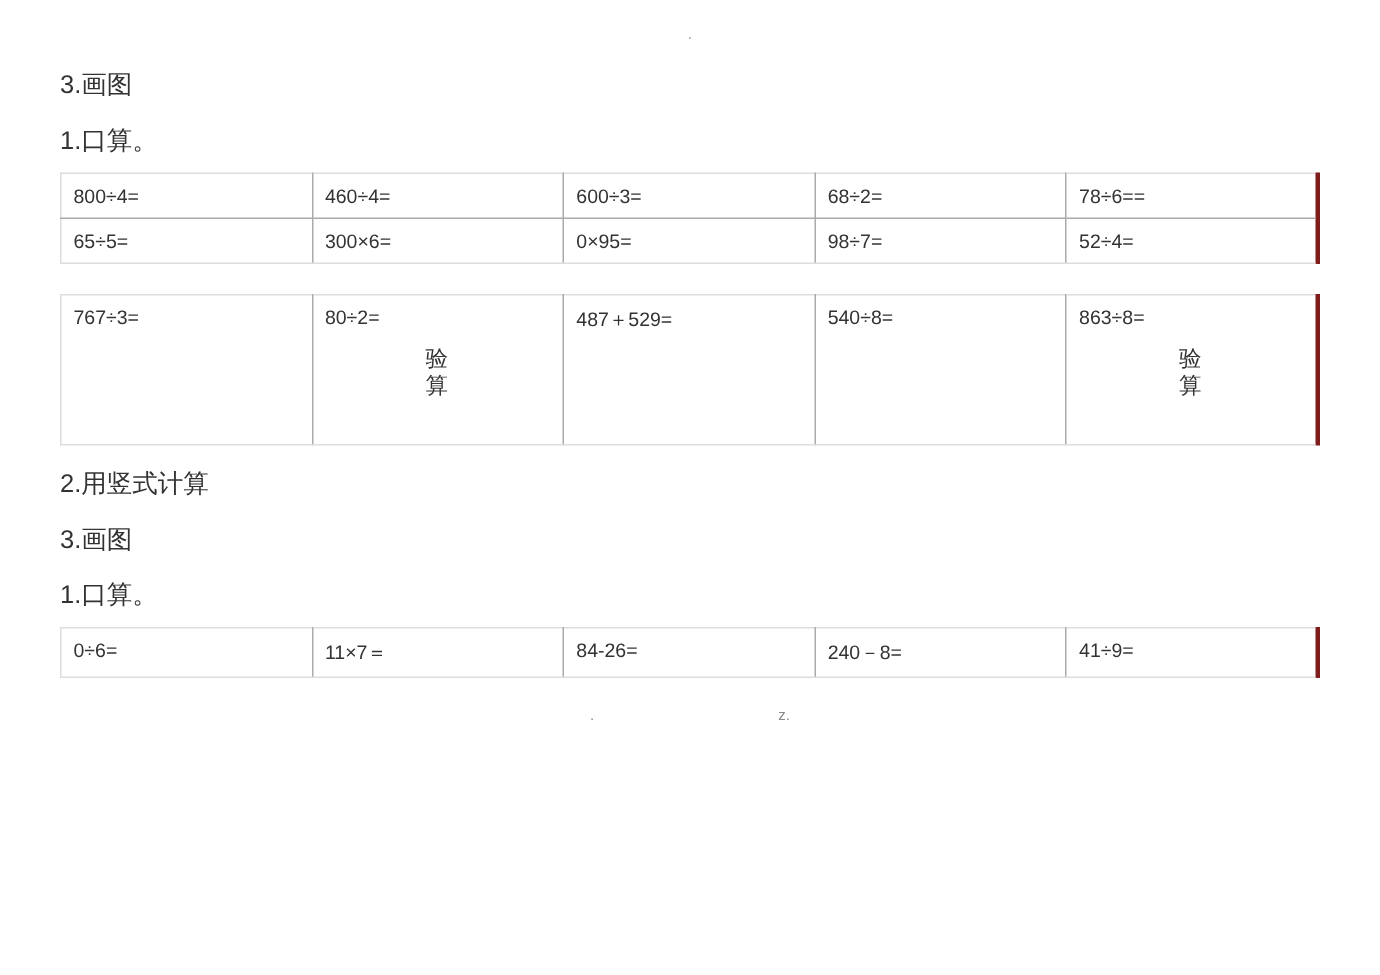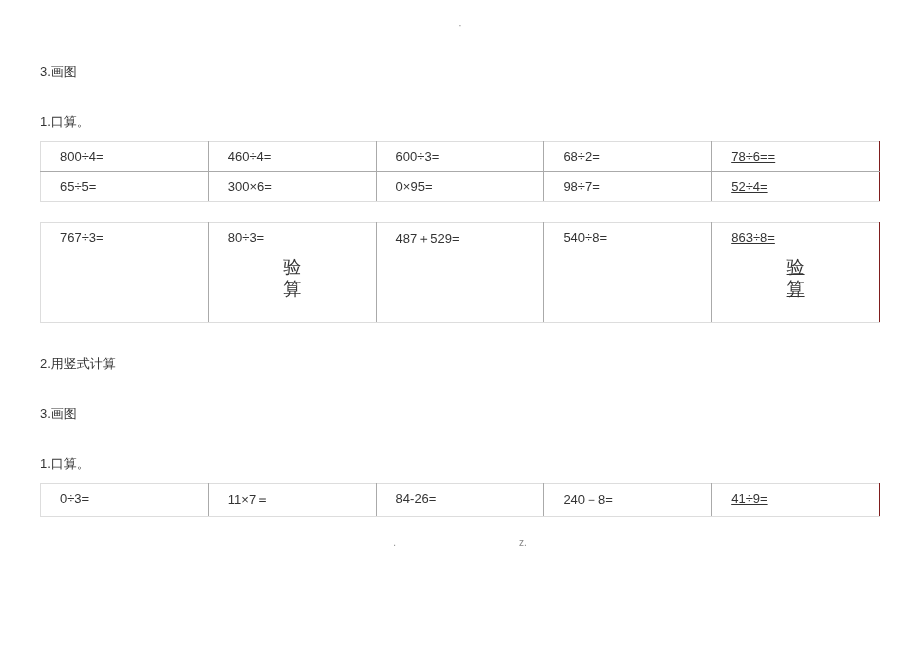--- a/index.html
+++ b/index.html
@@ -17,23 +17,23 @@
       padding: 20px 40px 10px 40px;
       position: relative;
     }
     .top-dot {
       text-align: center;
       font-size: 10px;
       color: #888;
       margin-bottom: 10px;
     }
     .heading {
-      margin-top: 32px;
+      margin-top: 14px;
       margin-bottom: 10px;
-      font-size: 13px;
+      font-size: 17px;
       font-weight: normal;
     }
     table {
       border-collapse: collapse;
       width: 100%;
       table-layout: fixed;
       margin-bottom: 8px;
     }
     table.inner-only {
       border: none;
@@ -44,38 +44,37 @@
     table.inner-only tr:first-child td {
       border-top: 1px solid #ddd;
     }
     table.inner-only tr:last-child td {
       border-bottom: 1px solid #ddd;
     }
     table.inner-only td:first-child {
       border-left: 1px solid #ddd;
     }
     table.inner-only td:last-child {
-      border-right: 1px solid #7f1d1d;
-      text-decoration: underline;
+      border-right: 3px solid #7f1d1d;
     }
     td {
-      padding: 7px 19px;
+      padding: 7px 8px;
       vertical-align: top;
       font-size: 13px;
     }
     .tall-cell {
       height: 100px;
     }
     .check-word {
       display: block;
       width: 1.1em;
       margin: 12px auto 0 auto;
       line-height: 1.2;
-      text-align: center;
-      font-size: 18px;
+      text-align: left;
+      font-size: 15px;
     }
     .footer-dot {
       text-align: center;
       font-size: 10px;
       color: #888;
       margin-top: 20px;
     }
     .footer-dot .piece {
       display: inline-block;
       margin: 0 60px;
@@ -110,21 +109,21 @@
 
 <div style="height:12px"></div>
 
 <table class="inner-only">
   <tbody>
       <tr>
     <td class="tall-cell">
       <span>767÷3=</span>
     </td>
     <td class="tall-cell">
-      <span>80÷3=</span>
+      <span>80÷2=</span>
       <span class="check-word">验算</span>
     </td>
     <td class="tall-cell">
       <span>487＋529=</span>
     </td>
     <td class="tall-cell">
       <span>540÷8=</span>
     </td>
     <td class="tall-cell">
       <span>863÷8=</span>
@@ -134,21 +133,21 @@
 </tbody>
   </table>
 
 <div class="heading">2.用竖式计算</div>
 <div class="heading">3.画图</div>
 <div class="heading">1.口算。</div>
 
 <table class="inner-only">
   <tbody>
   <tr>
-    <td>0÷3=</td>
+    <td>0÷6=</td>
     <td>11×7＝</td>
     <td>84-26=</td>
     <td>240－8=</td>
     <td>41÷9=</td>
   </tr>
 </tbody>
   </table>
 
 <div class="footer-dot">
   <span class="piece">.</span>

